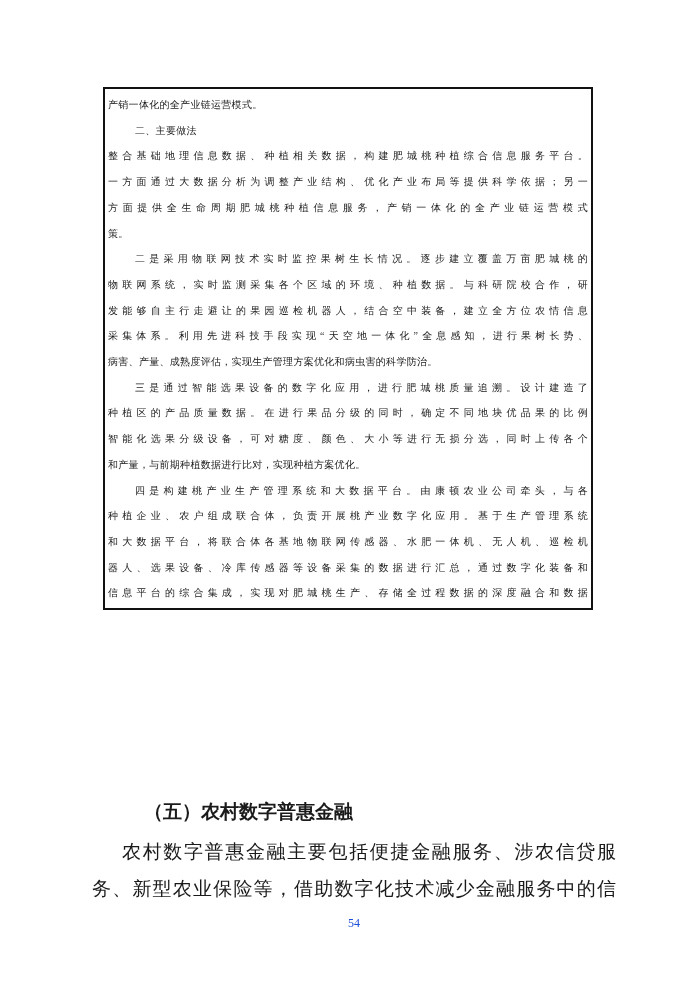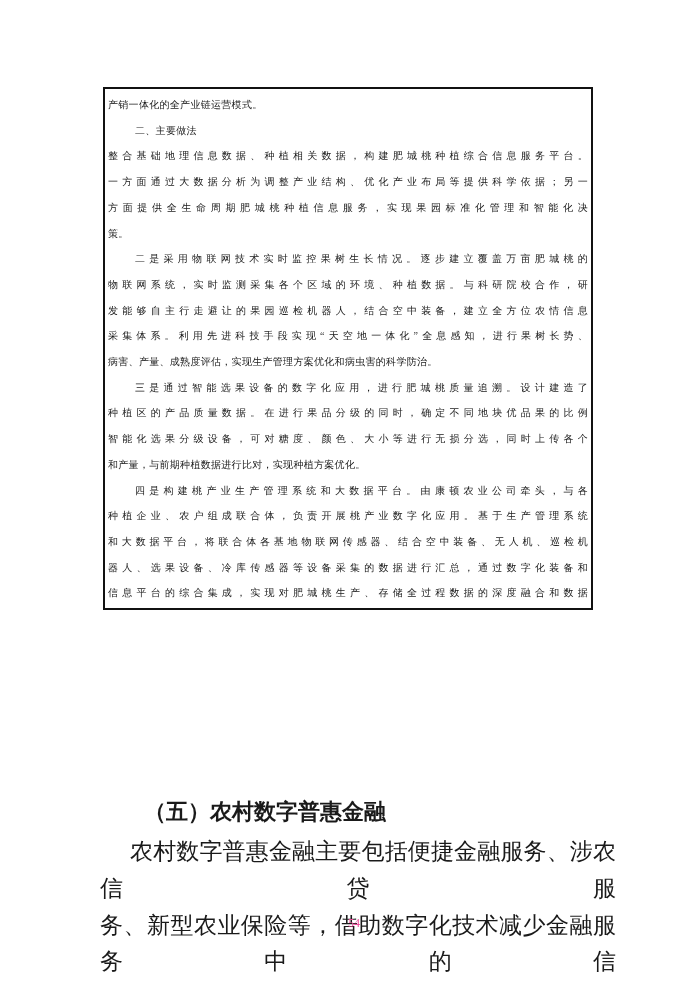--- a/index.html
+++ b/index.html
@@ -36,70 +36,69 @@
   .table-box .line.indent { text-indent: 27px; }
   .line.bold { font-weight: normal; }
 
   
   .body-section {
     position: absolute;
     left: 92px; top: 797px;
     width: 524px;
   }
   .section-heading {
-    font-size: 22px;
+    font-size: 19px;
     font-weight: bold;
     line-height: 30px;
     text-indent: 52px;
   }
   .body-section .lines { margin-top: 7px; }
   .body-section .line {
-    font-size: 23px;
+    font-size: 19px;
     line-height: 36.8px;
     text-align: justify;
     text-align-last: left;
     text-justify: inter-character;
-    margin-left: 8px;
   }
   .body-section .line.justify { text-align-last: justify; }
   .body-section .line.indent { text-indent: 30px; }
 
   .page-footer {
     position: absolute;
     left: 92px; top: 916px;
     width: 524px;
     text-align: center;
     font-size: 12px;
-    color: #ec4899;
+    color: #1d4ed8;
   }
 </style>
 </head>
 <body>
 
 <div class="page">
 
   <div class="table-box">
       <div class="line">产销一体化的全产业链运营模式。</div>
       <div class="line indent bold">二、主要做法</div>
       <div class="line justify">整合基础地理信息数据、种植相关数据，构建肥城桃种植综合信息服务平台。</div>
       <div class="line justify">一方面通过大数据分析为调整产业结构、优化产业布局等提供科学依据；另一</div>
-      <div class="line justify">方面提供全生命周期肥城桃种植信息服务，实现果园标准化管理和智能化决</div>
+      <div class="line justify">方面提供全生命周期肥城桃种植信息服务，产销一体化的全产业链运营模式</div>
       <div class="line">策。</div>
       <div class="line indent justify">二是采用物联网技术实时监控果树生长情况。逐步建立覆盖万亩肥城桃的</div>
       <div class="line justify">物联网系统，实时监测采集各个区域的环境、种植数据。与科研院校合作，研</div>
       <div class="line justify">发能够自主行走避让的果园巡检机器人，结合空中装备，建立全方位农情信息</div>
       <div class="line justify">采集体系。利用先进科技手段实现“天空地一体化”全息感知，进行果树长势、</div>
       <div class="line">病害、产量、成熟度评估，实现生产管理方案优化和病虫害的科学防治。</div>
       <div class="line indent justify">三是通过智能选果设备的数字化应用，进行肥城桃质量追溯。设计建造了</div>
       <div class="line justify">种植区的产品质量数据。在进行果品分级的同时，确定不同地块优品果的比例</div>
       <div class="line justify">智能化选果分级设备，可对糖度、颜色、大小等进行无损分选，同时上传各个</div>
       <div class="line">和产量，与前期种植数据进行比对，实现种植方案优化。</div>
       <div class="line indent justify">四是构建桃产业生产管理系统和大数据平台。由康顿农业公司牵头，与各</div>
       <div class="line justify">种植企业、农户组成联合体，负责开展桃产业数字化应用。基于生产管理系统</div>
-      <div class="line justify">和大数据平台，将联合体各基地物联网传感器、结合空中装备、无人机、巡检机</div>
+      <div class="line justify">和大数据平台，将联合体各基地物联网传感器、水肥一体机、无人机、巡检机</div>
       <div class="line justify">器人、选果设备、冷库传感器等设备采集的数据进行汇总，通过数字化装备和</div>
       <div class="line justify">信息平台的综合集成，实现对肥城桃生产、存储全过程数据的深度融合和数据</div>
     </div>
 
   <div class="body-section">
     <div class="section-heading">（五）农村数字普惠金融</div>
     <div class="lines">
         <div class="line indent justify">农村数字普惠金融主要包括便捷金融服务、涉农信贷服</div>
         <div class="line justify">务、新型农业保险等，借助数字化技术减少金融服务中的信</div>
       </div>

